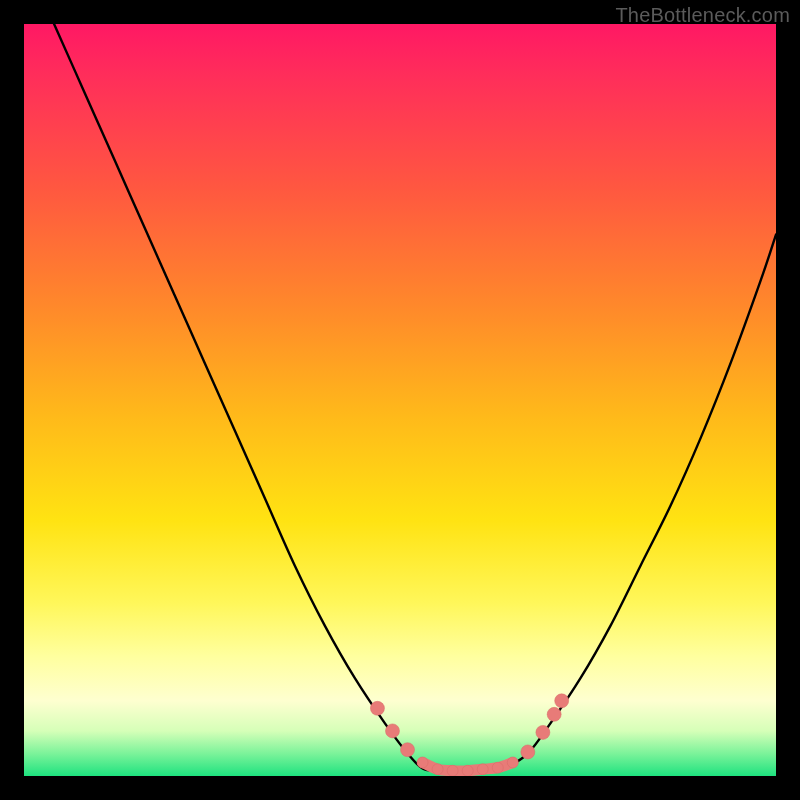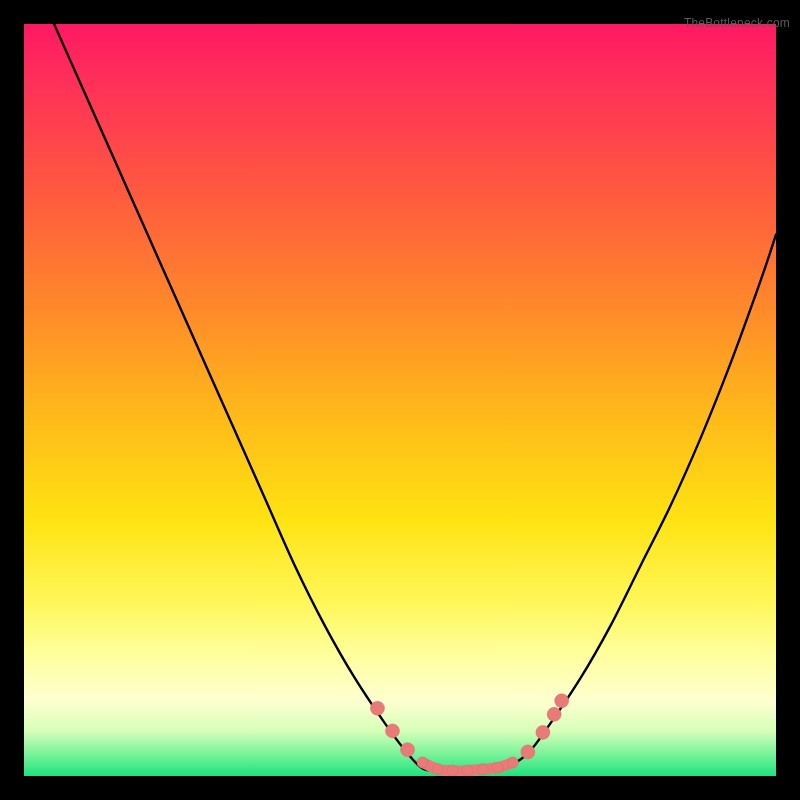--- a/index.html
+++ b/index.html
@@ -37,24 +37,24 @@
       #7cf39a 97%,
       #1ee27f 100%
     );
   }
   .svg-layer {
     position: absolute;
     inset: 0;
   }
   .attribution {
     position: absolute;
-    top: 16px;
+    top: 4px;
     right: 10px;
     color: #5b5b5b;
-    font-size: 12px;
+    font-size: 20px;
     font-weight: 500;
     letter-spacing: 0.2px;
     user-select: none;
   }
 </style>
 </head>
 <body>
 
 <div class="frame">
   <div class="gradient"></div>

